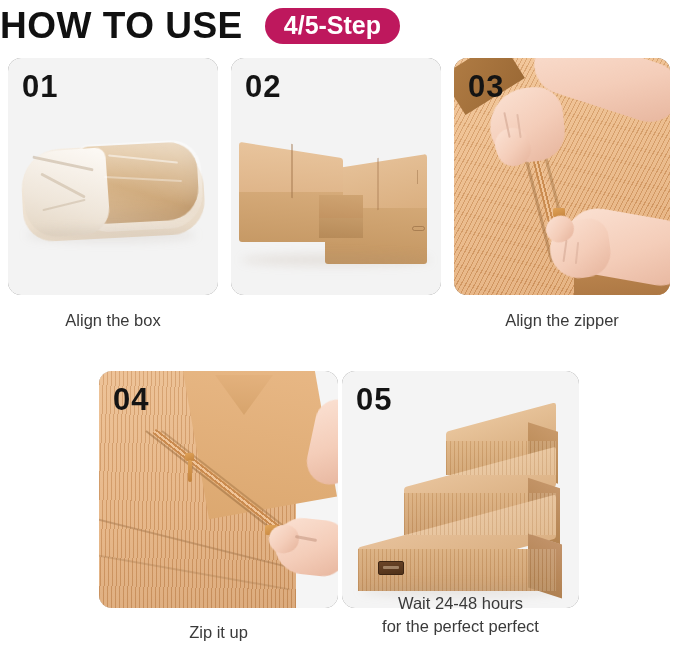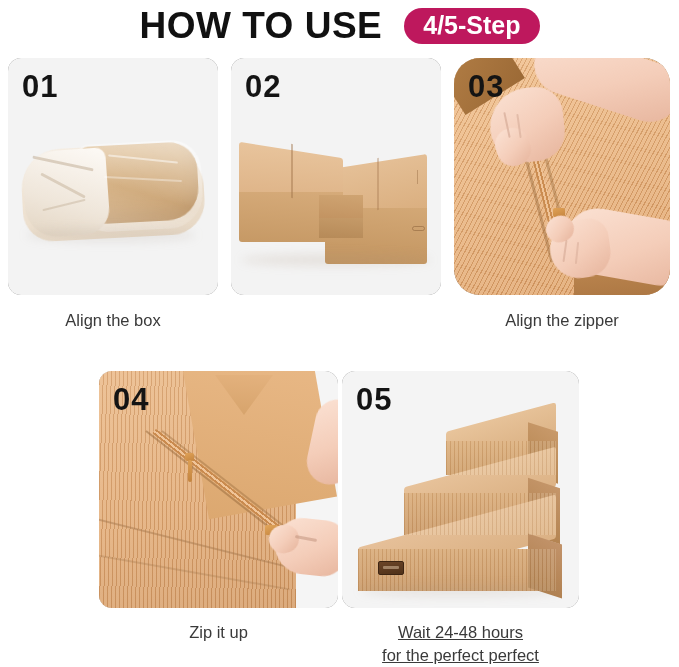--- a/index.html
+++ b/index.html
@@ -7,21 +7,21 @@
     width:679px; height:667px;
     background:#ffffff;
     font-family:"Liberation Sans", sans-serif;
     overflow:hidden;
   }
   .page { position:relative; width:679px; height:667px; background:#fff; }
 
   
   .header {
     position:absolute; left:0; top:0; width:679px; height:52px;
-    display:flex; align-items:center; justify-content:center; gap:22px;
+    display:flex; align-items:center; gap:22px;
   }
   .title {
     font-size:37px; font-weight:bold; color:#111111;
     letter-spacing:0.5px; line-height:40px; white-space:nowrap;
   }
   .badge {
     background:#be185d; color:#ffffff;
     font-size:25px; font-weight:bold;
     padding:3px 19px 5px 19px; border-radius:20px;
     line-height:28px; white-space:nowrap; letter-spacing:0px;
@@ -145,21 +145,21 @@
       <div style="position:absolute;left:181px;top:168px;width:13px;height:5px;border:1.5px solid rgba(140,98,58,.55);border-radius:3px;"></div>
       <div style="position:absolute;left:186px;top:112px;width:4px;height:14px;border-left:1.5px solid rgba(140,98,58,.4);"></div>
 
       <div style="position:absolute;left:10px;top:196px;width:190px;height:12px;border-radius:50%;background:rgba(170,150,130,.18);filter:blur(5px);"></div>
     </div>
     <div class="num">02</div>
   </div>
   <div class="caption" style="left:231px; top:309px; width:210px;">
   </div>
 
-  <div class="card" style="left:454px; top:58px; width:216px; height:237px;border-radius:26px;">
+  <div class="card" style="left:454px; top:58px; width:216px; height:237px;">
     <div class="scene">
       <div class="cord-diag"></div>
 
       <div style="position:absolute;left:-6px;top:-4px;width:70px;height:46px;
           background:linear-gradient(150deg,#b07c44,#9c6a36);transform:rotate(-32deg);"></div>
 
       <div style="position:absolute;left:120px;top:198px;width:110px;height:46px;
           background:linear-gradient(175deg,#c08a52,#a97441);"></div>
 
       <div class="zip-teeth" style="position:absolute;left:74px;top:84px;width:7px;height:122px;
@@ -284,18 +284,18 @@
            background:linear-gradient(170deg,#6b4528,#4f3119);border-radius:2px;
            border:1px solid #3d2513;"></div>
       <div style="position:absolute;left:41px;top:195px;width:16px;height:3px;
            background:rgba(225,200,170,.5);border-radius:1px;"></div>
 
       <div style="position:absolute;left:18px;top:214px;width:200px;height:12px;
           border-radius:50%;background:rgba(170,150,130,.16);filter:blur(5px);"></div>
     </div>
     <div class="num">05</div>
   </div>
-  <div class="caption" style="left:342px; top:621px; width:237px;text-decoration:underline;">
+  <div class="caption" style="left:342px; top:592px; width:237px;">
     <div>Wait 24-48 hours</div>
     <div>for the perfect perfect</div>
   </div>
 
 </div>
 
 </body></html>

